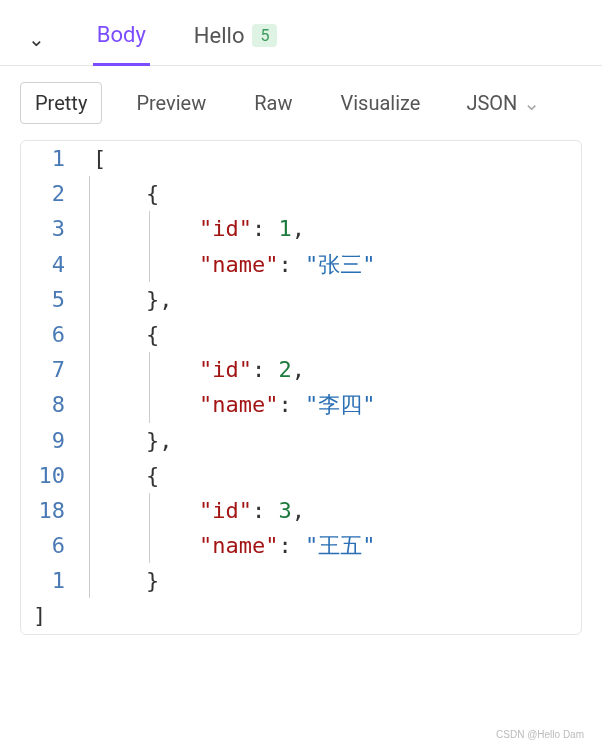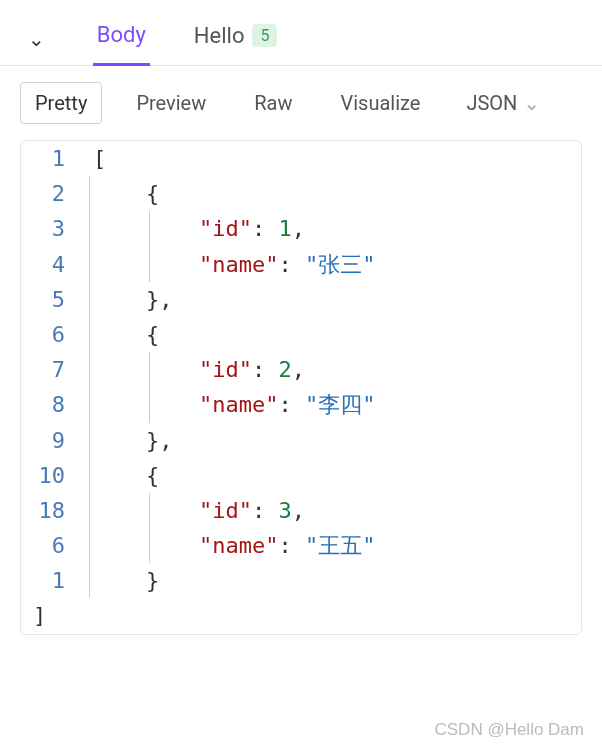--- a/index.html
+++ b/index.html
@@ -124,21 +124,21 @@
       border-left: 1px solid #ccc;
     }
     .tok-punc { color: #333; }
     .tok-key { color: #a31515; }
     .tok-num { color: #1b7a3c; }
     .tok-str { color: #2a6fb5; }
     .watermark {
       position: absolute;
       right: 18px;
       bottom: 10px;
-      font-size: 17px;
+      font-size: 10px;
       color: #bbb;
       font-family: sans-serif;
     }
   </style>
 </head>
 <body>
 
 <div class="top-tabs">
   <span class="chevron">⌄</span>
   <div class="tab active">

